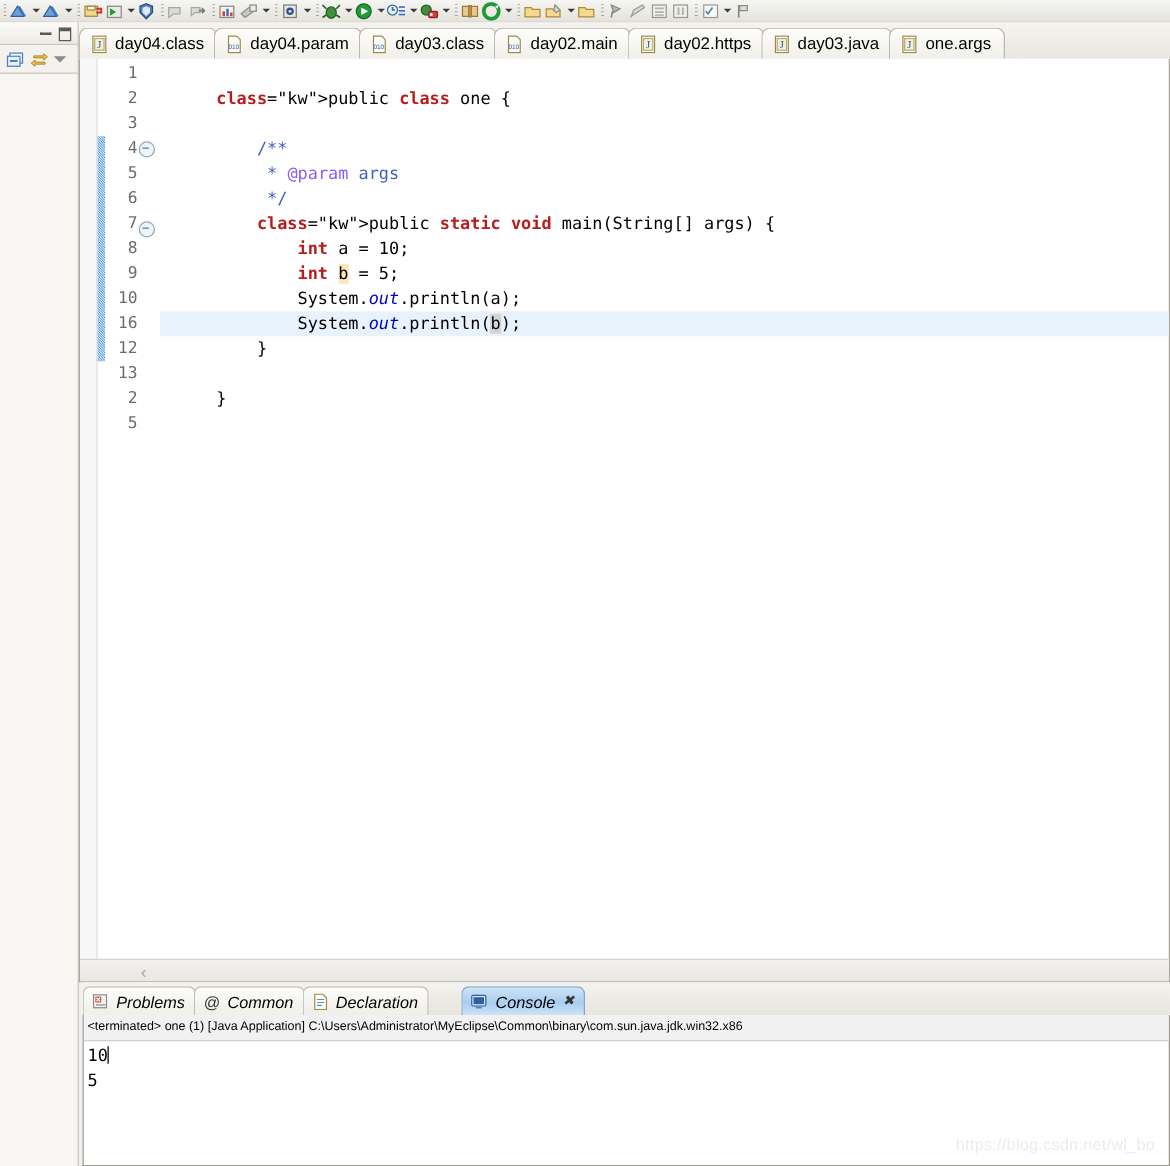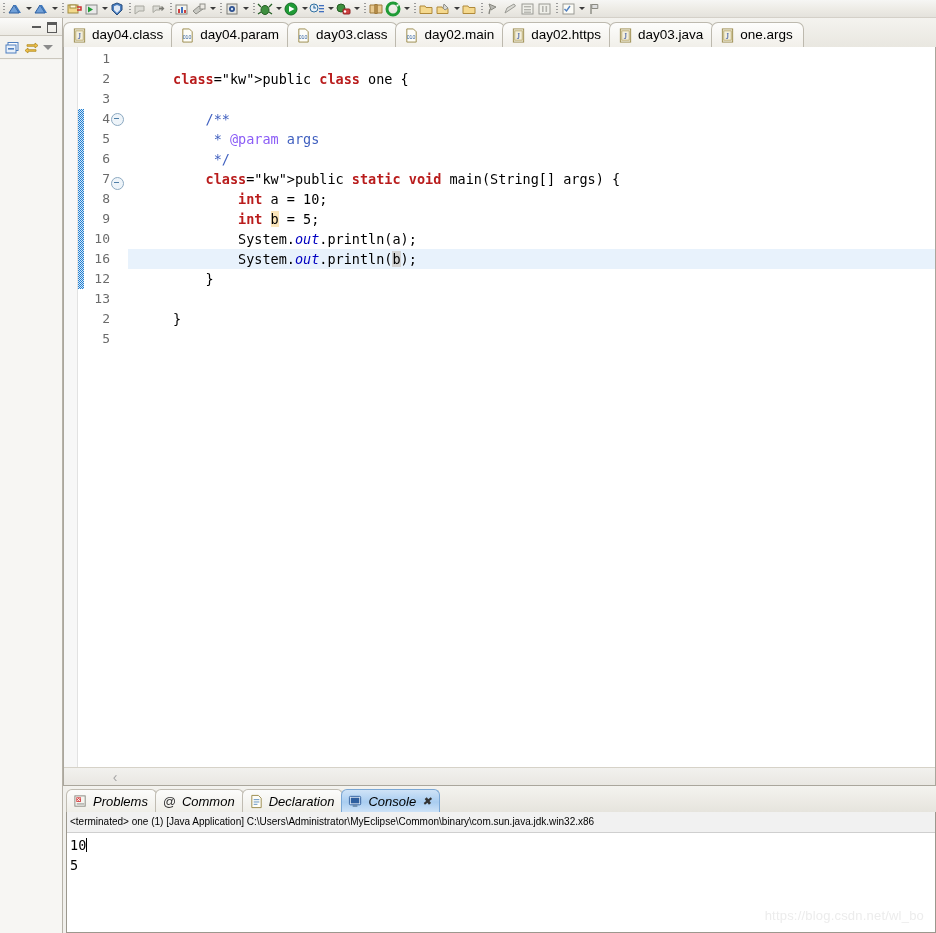--- a/index.html
+++ b/index.html
@@ -300,20 +300,21 @@
     margin-right: -2px;
     white-space: nowrap;
     box-sizing: border-box;
     cursor: default;
     font-style: italic;
   }
   .btab.active {
     background: linear-gradient(to bottom,#cfe3f7 0%, #a9cdf0 55%, #cde2f7 100%);
     border-color: #7ba7d4;
     font-weight: normal;
+    margin-left: 28px;
   }
   .btab .btab-ico { width: 15px; height: 15px; margin-right: 5px; flex:0 0 auto; }
   .btab .closer {
     margin-left: 6px;
     font-size: 11px;
     color: #333;
     line-height: 1;
   }
   .console-body {
     position: absolute;

